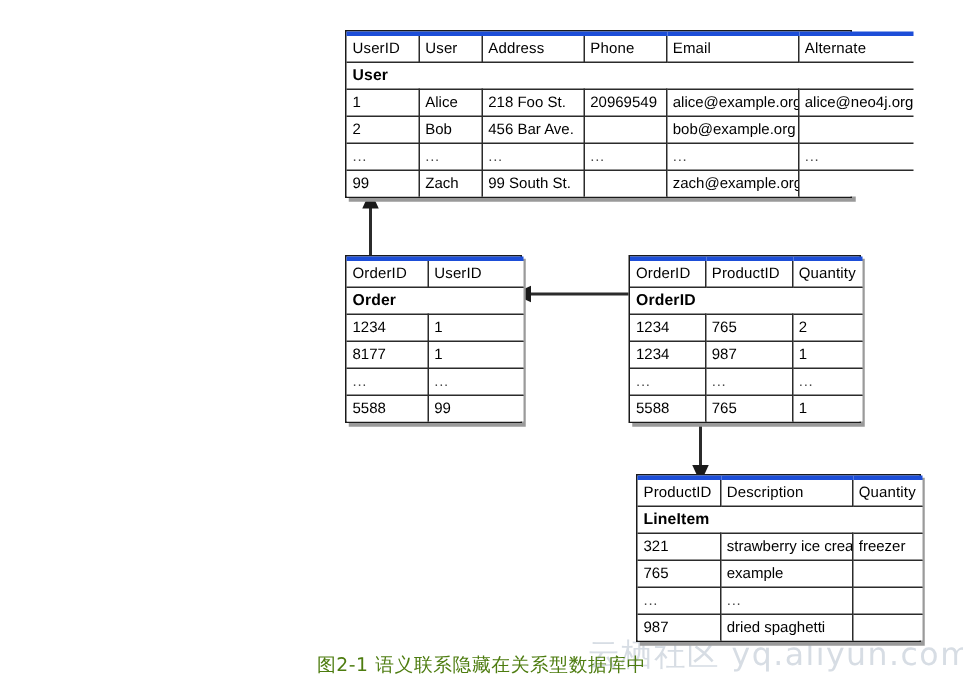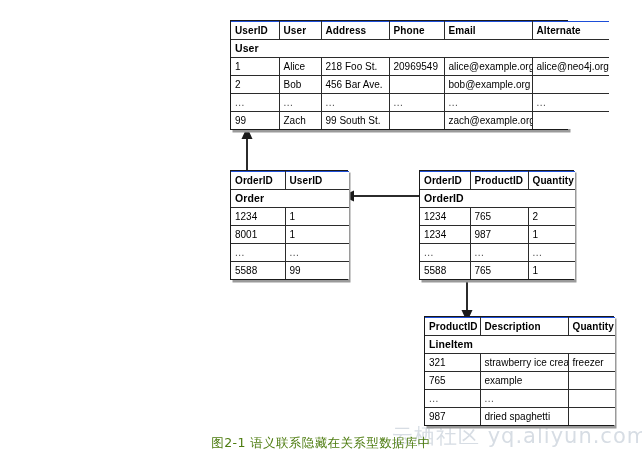--- a/index.html
+++ b/index.html
@@ -53,26 +53,26 @@
   }
   .er-table .title-cell {
     font-weight: bold;
     font-size: 10.5px;
     border-left: none;
     border-top: none;
     border-right: none;
     letter-spacing: 0.1px;
   }
   .er-table thead th {
-    font-weight: bold;
+    font-weight: normal;
     font-size: 10px;
     letter-spacing: 0.1px;
     border-left: none;
     border-right: 1px solid #2b2b2b;
-    border-top: 1px solid #1d4ed8;
+    border-top: 3px solid #1d4ed8;
     border-bottom: 1.4px solid #2b2b2b;
   }
   .er-table thead th:last-child { border-right: none; margin-top: 20px; }
   .er-table tbody td {
     border-left: none;
     border-right: 1px solid #2b2b2b;
   }
   .er-table tbody td:last-child { border-right: none; }
   .er-table tbody tr:last-child td { border-bottom: none; }
   .ellip { letter-spacing: 0.5px; color: #4a4a4a; }
@@ -204,21 +204,21 @@
           <th>OrderID</th>
           <th>UserID</th>
         </tr>
       </thead>
       <tbody>
         <tr>
           <td>1234</td>
           <td>1</td>
         </tr>
         <tr>
-          <td>8001</td>
+          <td>8177</td>
           <td>1</td>
         </tr>
         <tr>
           <td class="ellip">...</td>
           <td class="ellip">...</td>
         </tr>
         <tr>
           <td>5588</td>
           <td>99</td>
         </tr>

